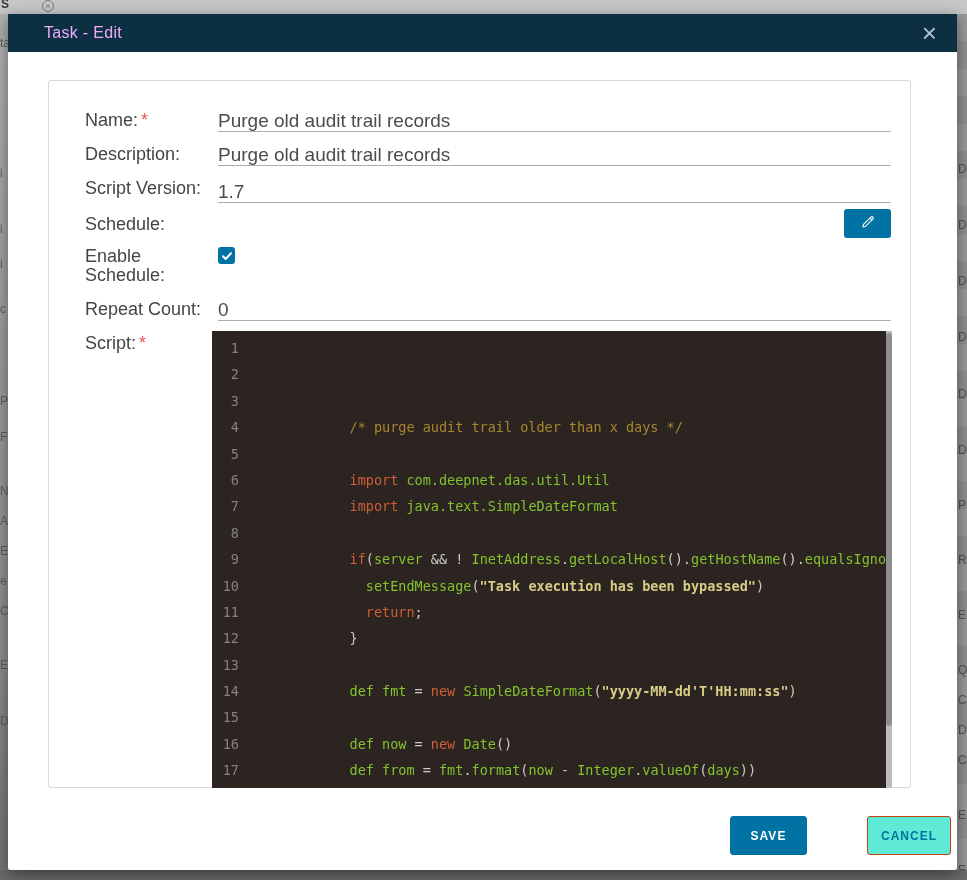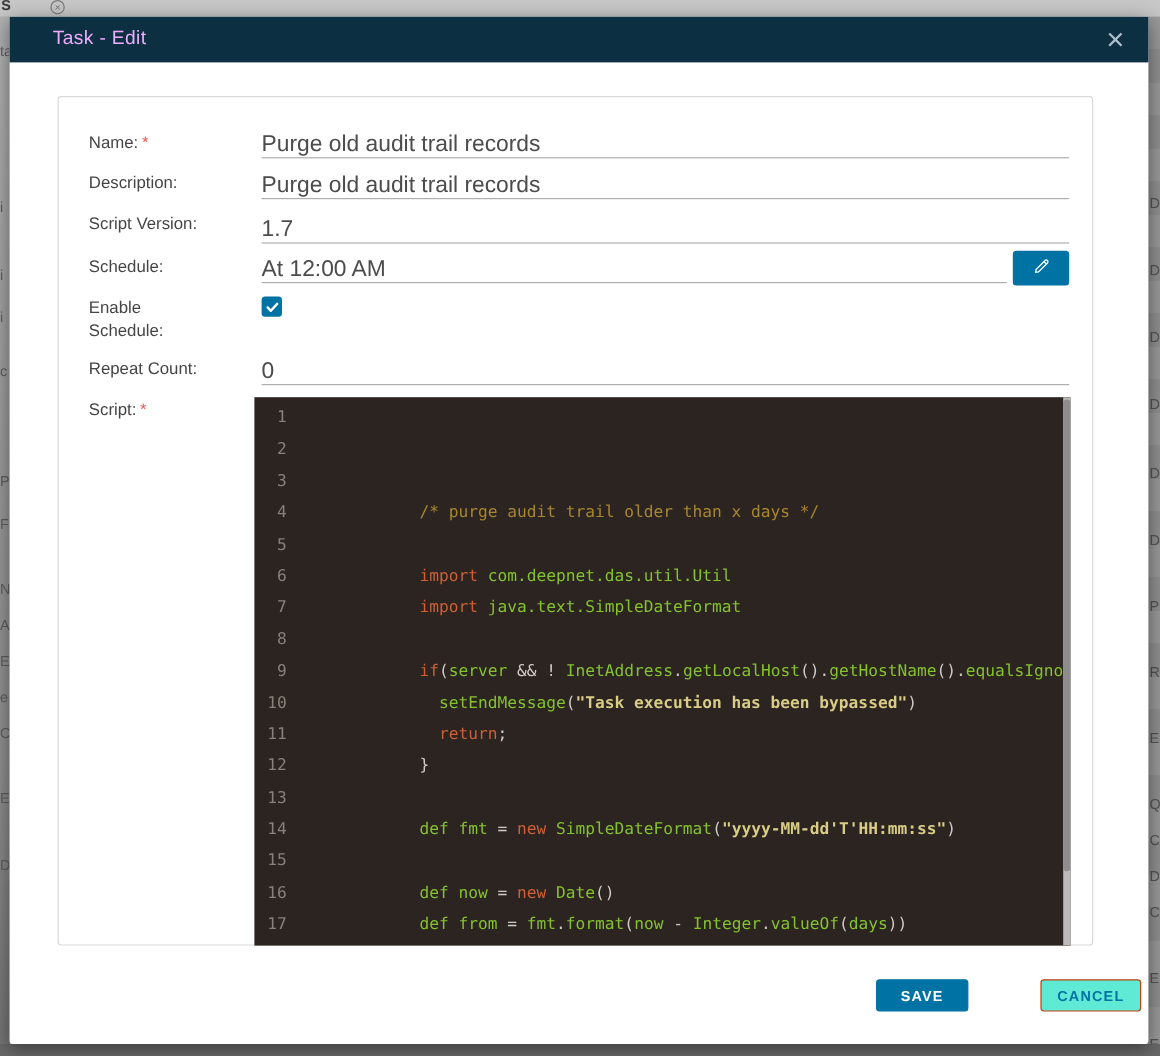--- a/index.html
+++ b/index.html
@@ -27,21 +27,21 @@
   
   .modal { position:absolute; left:8px; top:14px; width:949px; height:856px; background:#fff;
     box-shadow:0 4px 16px rgba(0,0,0,.45); border-radius:0 0 3px 3px; }
   .modal-header { position:absolute; left:0; top:0; width:100%; height:38px; background:#0d2f42; }
   .modal-title { position:absolute; left:36px; top:0; line-height:38px; color:#f0abfc; font-size:16px; font-weight:400; letter-spacing:.3px; }
   .modal-close { position:absolute; right:20px; top:3px; color:#aebfc9; font-size:26px; font-weight:300; line-height:32px; cursor:pointer; }
 
   
   .card { position:absolute; left:40px; top:66px; width:863px; height:708px;
     border:1px solid #d9d9d9; border-radius:3px; background:#fff; }
-  .f-label { position:absolute; left:25px; font-size:14px; color:#454545; }
+  .f-label { position:absolute; left:36px; font-size:18px; color:#454545; }
   .req { color:#e55b50; margin-left:3px; }
   .f-input { position:absolute; left:169px; width:673px; height:22px; border-bottom:1px solid #aeaeae; }
   .f-input input { width:100%; border:none; outline:none; background:transparent;
     font-family:"Liberation Sans", sans-serif; font-size:19px; color:#4c4c4c; padding:0; }
   .two-line { line-height:19px; }
 
   .pencil-btn { position:absolute; left:795px; top:128px; width:47px; height:29px; background:#0072a3;
     border:none; border-radius:3px; cursor:pointer; display:flex; align-items:center; justify-content:center; }
   .checkbox { position:absolute; left:169px; top:166px; width:17px; height:17px; background:#0072a3;
     border-radius:3px; cursor:pointer; display:flex; align-items:center; justify-content:center; }
@@ -55,21 +55,21 @@
   .code .cl { height:26.4px; line-height:26.4px; white-space:pre; color:#cfcac4; }
   .tk-k { color:#cf5f35; }
   .tk-g { color:#84c22e; }
   .tk-s { color:#d8cc86; font-weight:bold; }
   .tk-c { color:#a8862f; }
   .tk-n { color:#cfcac4; }
   .ed-scrollbar { position:absolute; right:0; top:0; width:6px; height:100%; background:#bcbcbc; }
   .ed-thumb { position:absolute; top:2px; left:0; width:6px; height:86%; background:#8d8d8d; border-radius:3px; }
 
   
-  .btn { position:absolute; top:802px; height:27px; border-radius:3px; font-family:"Liberation Sans", sans-serif;
+  .btn { position:absolute; top:802px; height:39px; border-radius:3px; font-family:"Liberation Sans", sans-serif;
     font-size:12px; font-weight:bold; letter-spacing:1px; cursor:pointer; }
   .btn-save { left:722px; width:77px; background:#0072a3; color:#fff; border:1px solid #0072a3; }
   .btn-cancel { left:827px; width:84px; background:#5eead4; color:#0072a3; border:1px solid #c2410c;margin-left:32px; }
 </style>
 </head>
 <body>
 
 <div class="backdrop-top">
   <span class="bg-letter">S</span>
   <span class="bg-circle-x">×</span>
@@ -129,23 +129,20 @@
     <div class="f-input" style="top:63px">
       <input type="text" value="Purge old audit trail records" style="">
     </div>
 
     <div class="f-label" style="top:97px">Script Version:</div>
     <div class="f-input" style="top:100px">
       <input type="text" value="1.7" style="">
     </div>
 
     <div class="f-label" style="top:133px">Schedule:</div>
-    <div class="f-input" style="top:133px;width:621px">
-      <input type="text" value="At 12:00 AM" style="">
-    </div>
     <button class="pencil-btn">
       <span>
         <svg width="18" height="18" viewBox="0 0 20 20" fill="none" stroke="#ffffff" stroke-width="1.2">
           <path d="M4.5 15.5 L4.9 12.9 L13.2 4.6 C13.8 4 14.8 4 15.4 4.6 C16 5.2 16 6.2 15.4 6.8 L7.1 15.1 L4.5 15.5 Z"></path>
           <path d="M12.2 5.6 L14.4 7.8"></path>
         </svg>
       </span>
     </button>
 
     <div class="f-label two-line" style="top:166px">

